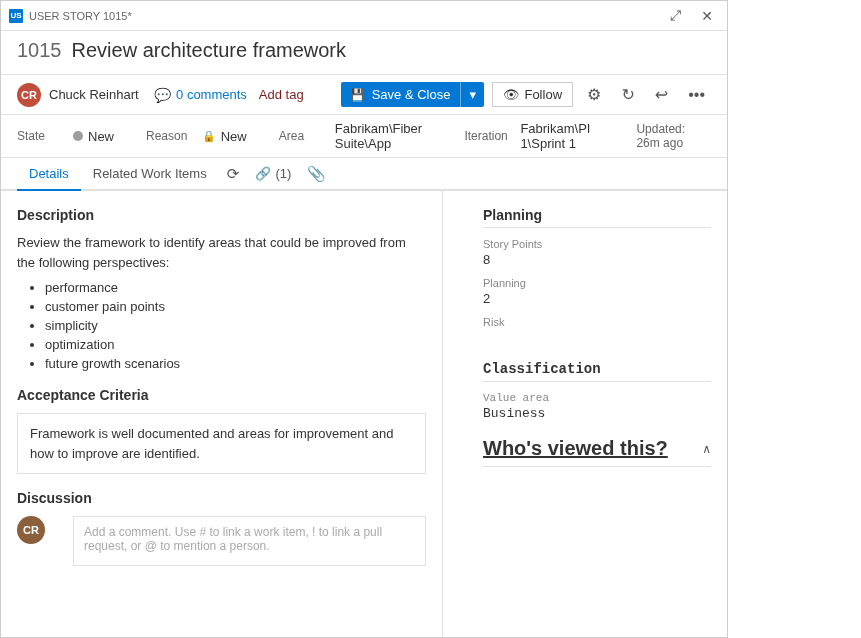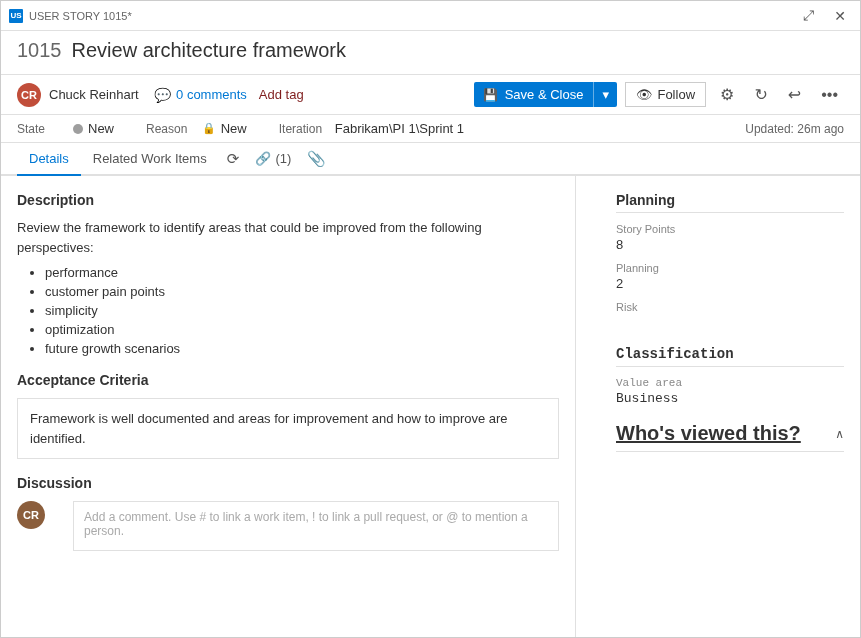--- a/index.html
+++ b/index.html
@@ -1,18 +1,18 @@
 <!DOCTYPE html>
 <html><head>
   <meta charset="utf-8">
   <style>
     * { box-sizing: border-box; margin: 0; padding: 0; }
     body { font-family: 'Segoe UI', sans-serif; font-size: 13px; color: #333; background: #fff; width: 861px; height: 638px; overflow: hidden; }
 
-    .window { width: 861px; height: 638px; border: 1px solid #ccc; display: flex; flex-direction: column; }
+    .window { width: 728px; height: 638px; border: 1px solid #ccc; display: flex; flex-direction: column; }
 
     
     .title-bar { display: flex; align-items: center; justify-content: space-between; padding: 4px 8px; background: #fff; border-bottom: 1px solid #e0e0e0; min-height: 28px; }
     .title-bar-left { display: flex; align-items: center; gap: 6px; font-size: 11px; color: #666; }
     .title-bar-icon { width: 14px; height: 14px; background: #0078d4; display: flex; align-items: center; justify-content: center; color: #fff; font-size: 8px; font-weight: bold; border-radius: 1px; }
     .title-bar-right { display: flex; gap: 8px; }
     .title-bar-btn { cursor: pointer; color: #555; font-size: 14px; background: none; border: none; padding: 2px 6px; }
 
     
     .work-item-header { padding: 8px 16px 4px 16px; border-bottom: 1px solid #e0e0e0; }
@@ -140,20 +140,24 @@
       </span>
     </div>
     <div class="meta-item">
       <span class="meta-label">Reason</span>
       <span class="meta-value">
         <span class="lock-icon">🔒</span>
         <span>New</span>
       </span>
     </div>
     <div class="meta-item">
+      <span class="meta-label">Area</span>
+      <span class="meta-value">Fabrikam\Fiber Suite\App</span>
+    </div>
+    <div class="meta-item">
       <span class="meta-label">Iteration</span>
       <span class="meta-value">Fabrikam\PI 1\Sprint 1</span>
     </div>
     <span class="updated-text">Updated: 26m ago</span>
   </div>
 
   <div class="tabs-bar">
     <div class="tab active">
       <span>Details</span>
     </div>

